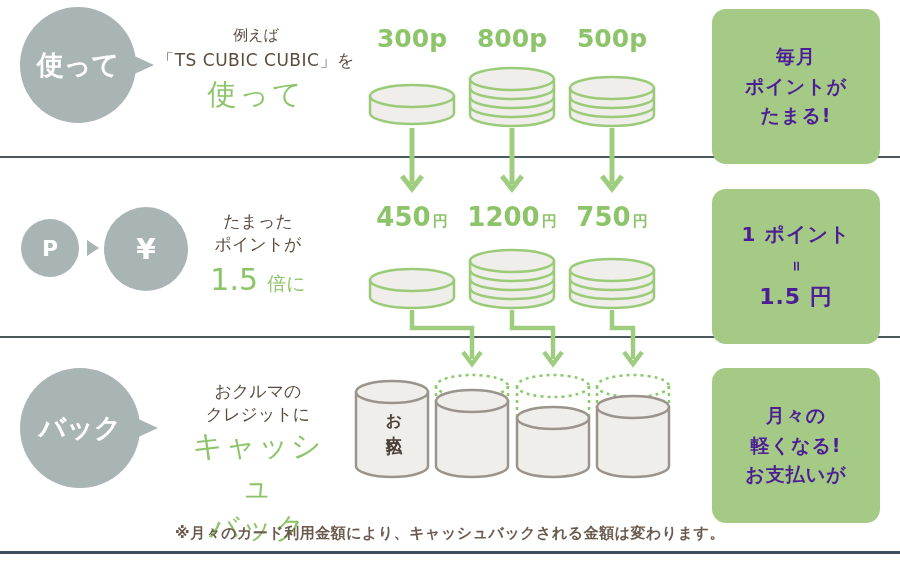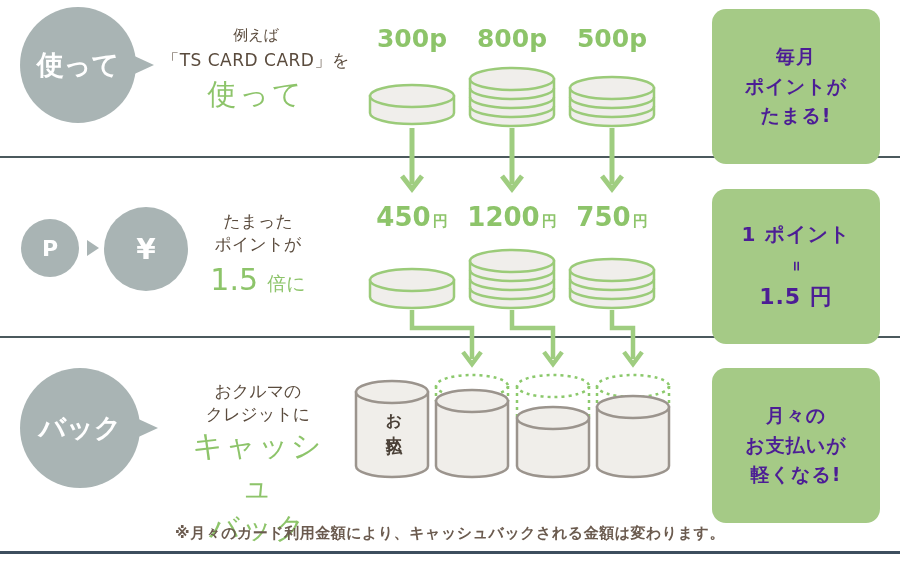--- a/index.html
+++ b/index.html
@@ -167,21 +167,21 @@
     </g>
   </svg>
 
   <div class="bubble b1">
     <span>使って</span>
   </div>
   <div class="tail t1"></div>
 
   <div class="tb tb1">
     <div class="l1">例えば</div>
-    <div class="l2">「TS CARD CARD」を</div>
+    <div class="l2">「TS CUBIC CUBIC」を</div>
     <div class="hl">使って</div>
   </div>
 
   <div class="pt p1">300p</div>
   <div class="pt p2">800p</div>
   <div class="pt p3">500p</div>
 
   <div class="gbox g1">
     <div>毎月</div>
     <div>ポイントが</div>
@@ -230,19 +230,19 @@
     <div class="l1">おクルマの</div>
     <div class="l2">クレジットに</div>
     <div class="hl1">キャッシュ</div>
     <div class="hl2">バック</div>
   </div>
 
   <div class="cyl-label">お支払い</div>
 
   <div class="gbox g3">
     <div>月々の</div>
+    <div>軽くなる!</div>
     <div>お支払いが</div>
-    <div>軽くなる!</div>
   </div>
 
   <div class="note">※月々のカード利用金額により、キャッシュバックされる金額は変わります。</div>
 
 </div>
 
 </body></html>

